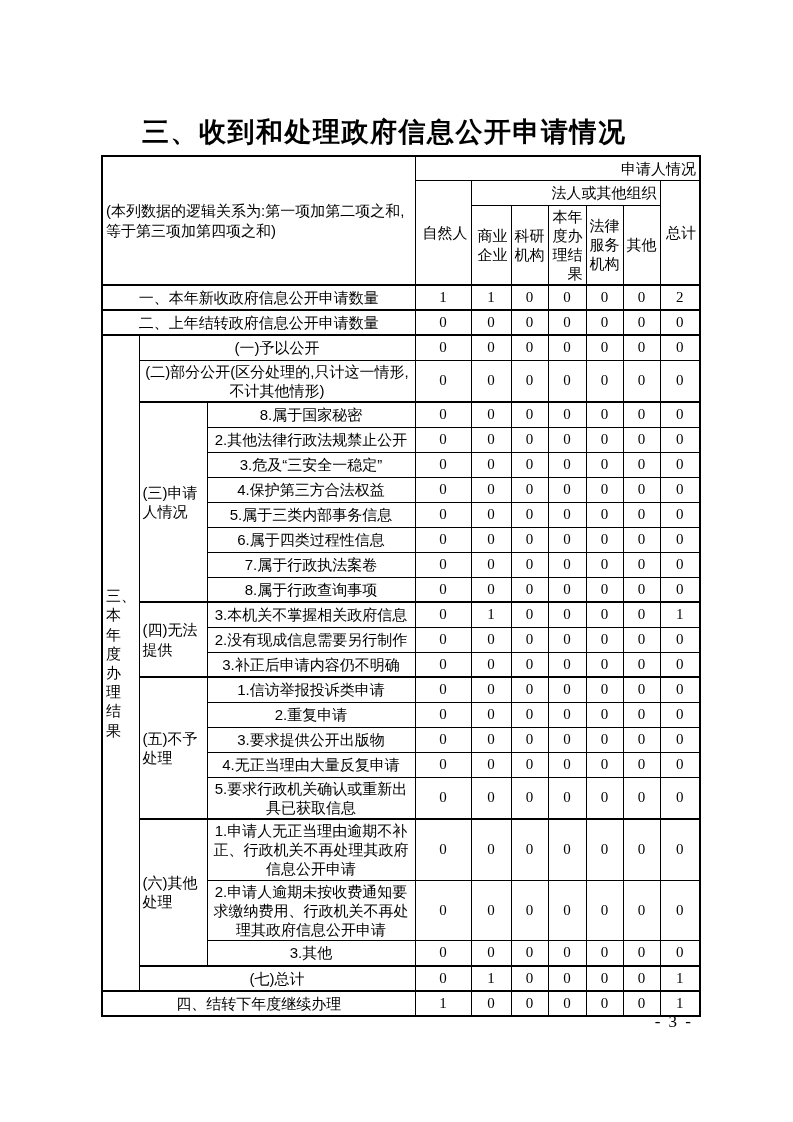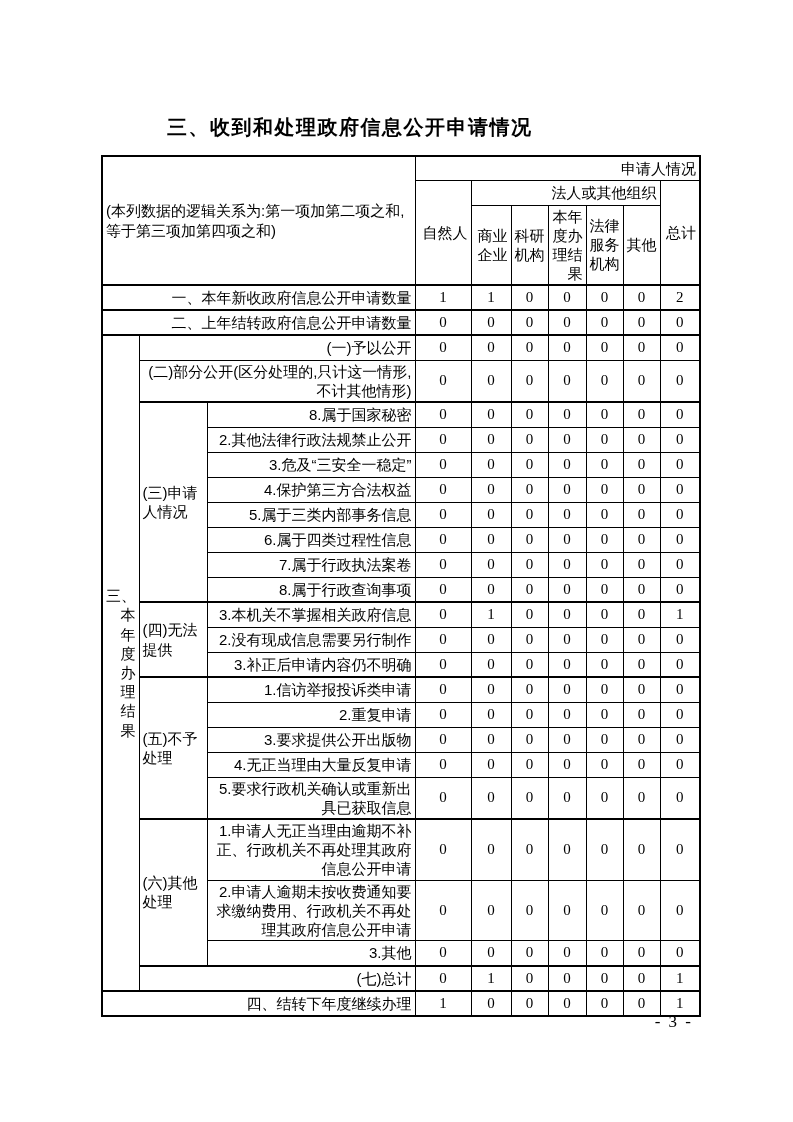--- a/index.html
+++ b/index.html
@@ -5,22 +5,22 @@
   html, body { margin: 0; padding: 0; }
   body {
     width: 793px; height: 1122px;
     background: #ffffff;
     position: relative;
     font-family: "Liberation Sans", sans-serif;
     color: #000;
   }
   .page-title {
     position: absolute;
-    left: 167px; top: 114px;
-    font-size: 20px;
+    left: 142px; top: 114px;
+    font-size: 27px;
     font-weight: bold;
     letter-spacing: 1.5px;
     white-space: nowrap;
   }
   table.report {
     position: absolute;
     left: 101px; top: 155px;
     width: 598px;
     border-collapse: collapse;
     table-layout: fixed;
@@ -39,23 +39,23 @@
   tr.h2 { height: 25px; }
   tr.h3 { height: 60px; }
   tbody tr { height: 25px; }
   .note-cell {
     text-align: left;
     padding: 4px 6px;
     line-height: 1.5;
     margin-top: 33px;
   }
   .hc { text-align: right; }
-  .row-label { text-align: right; padding-left: 5px; }
+  .row-label { text-align: center; padding-left: 5px; }
   .group-label { text-align: left; padding-left: 4px; }
-  .side-label { text-align: right; padding: 2px; }
+  .side-label { text-align: left; padding: 2px; }
   .num {
     font-family: "Liberation Serif", serif;
     font-size: 16px;
     text-align: center;
     padding: 0;
   }
   .tt { border-top: 2px solid #000 !important; }
   .page-number {
     position: absolute;
     top: 1012px; right: 100px;

